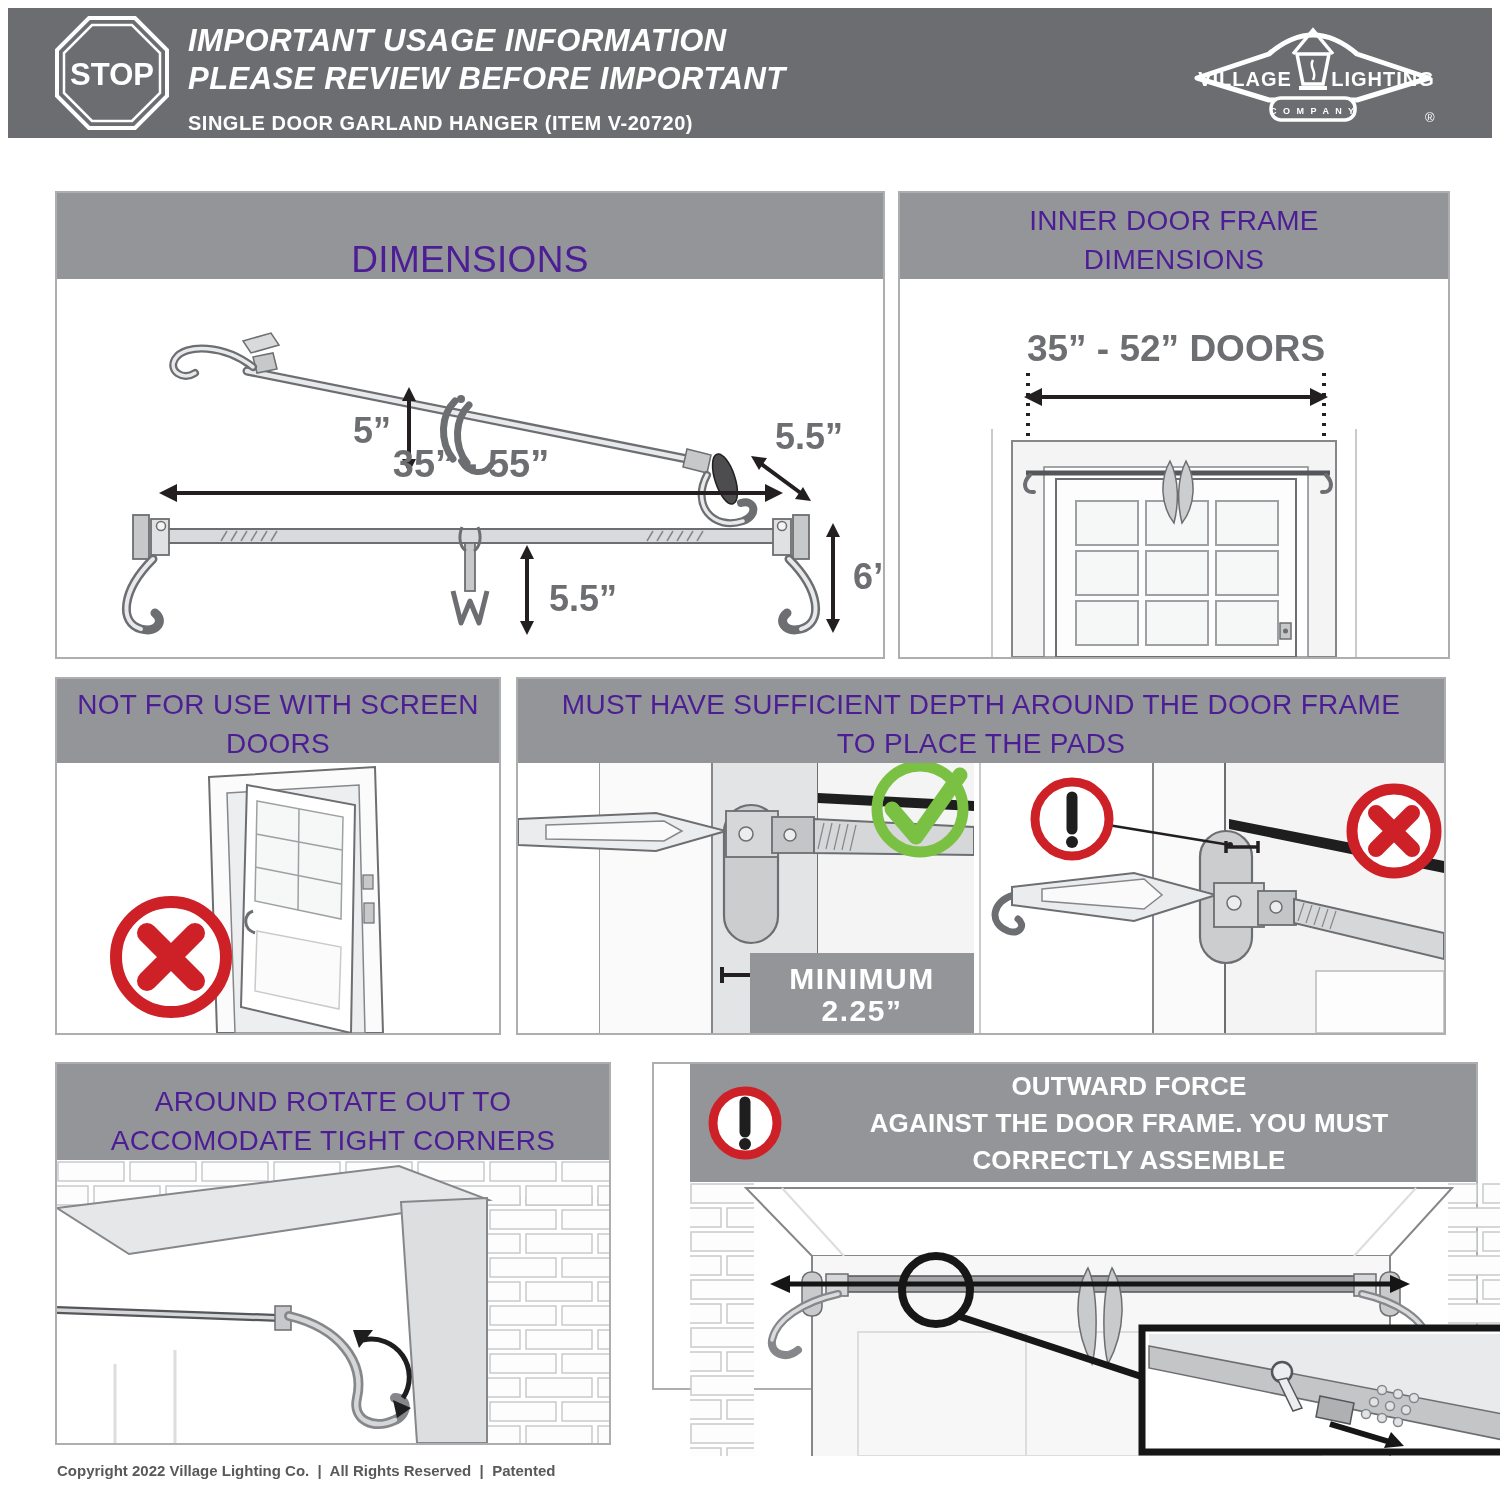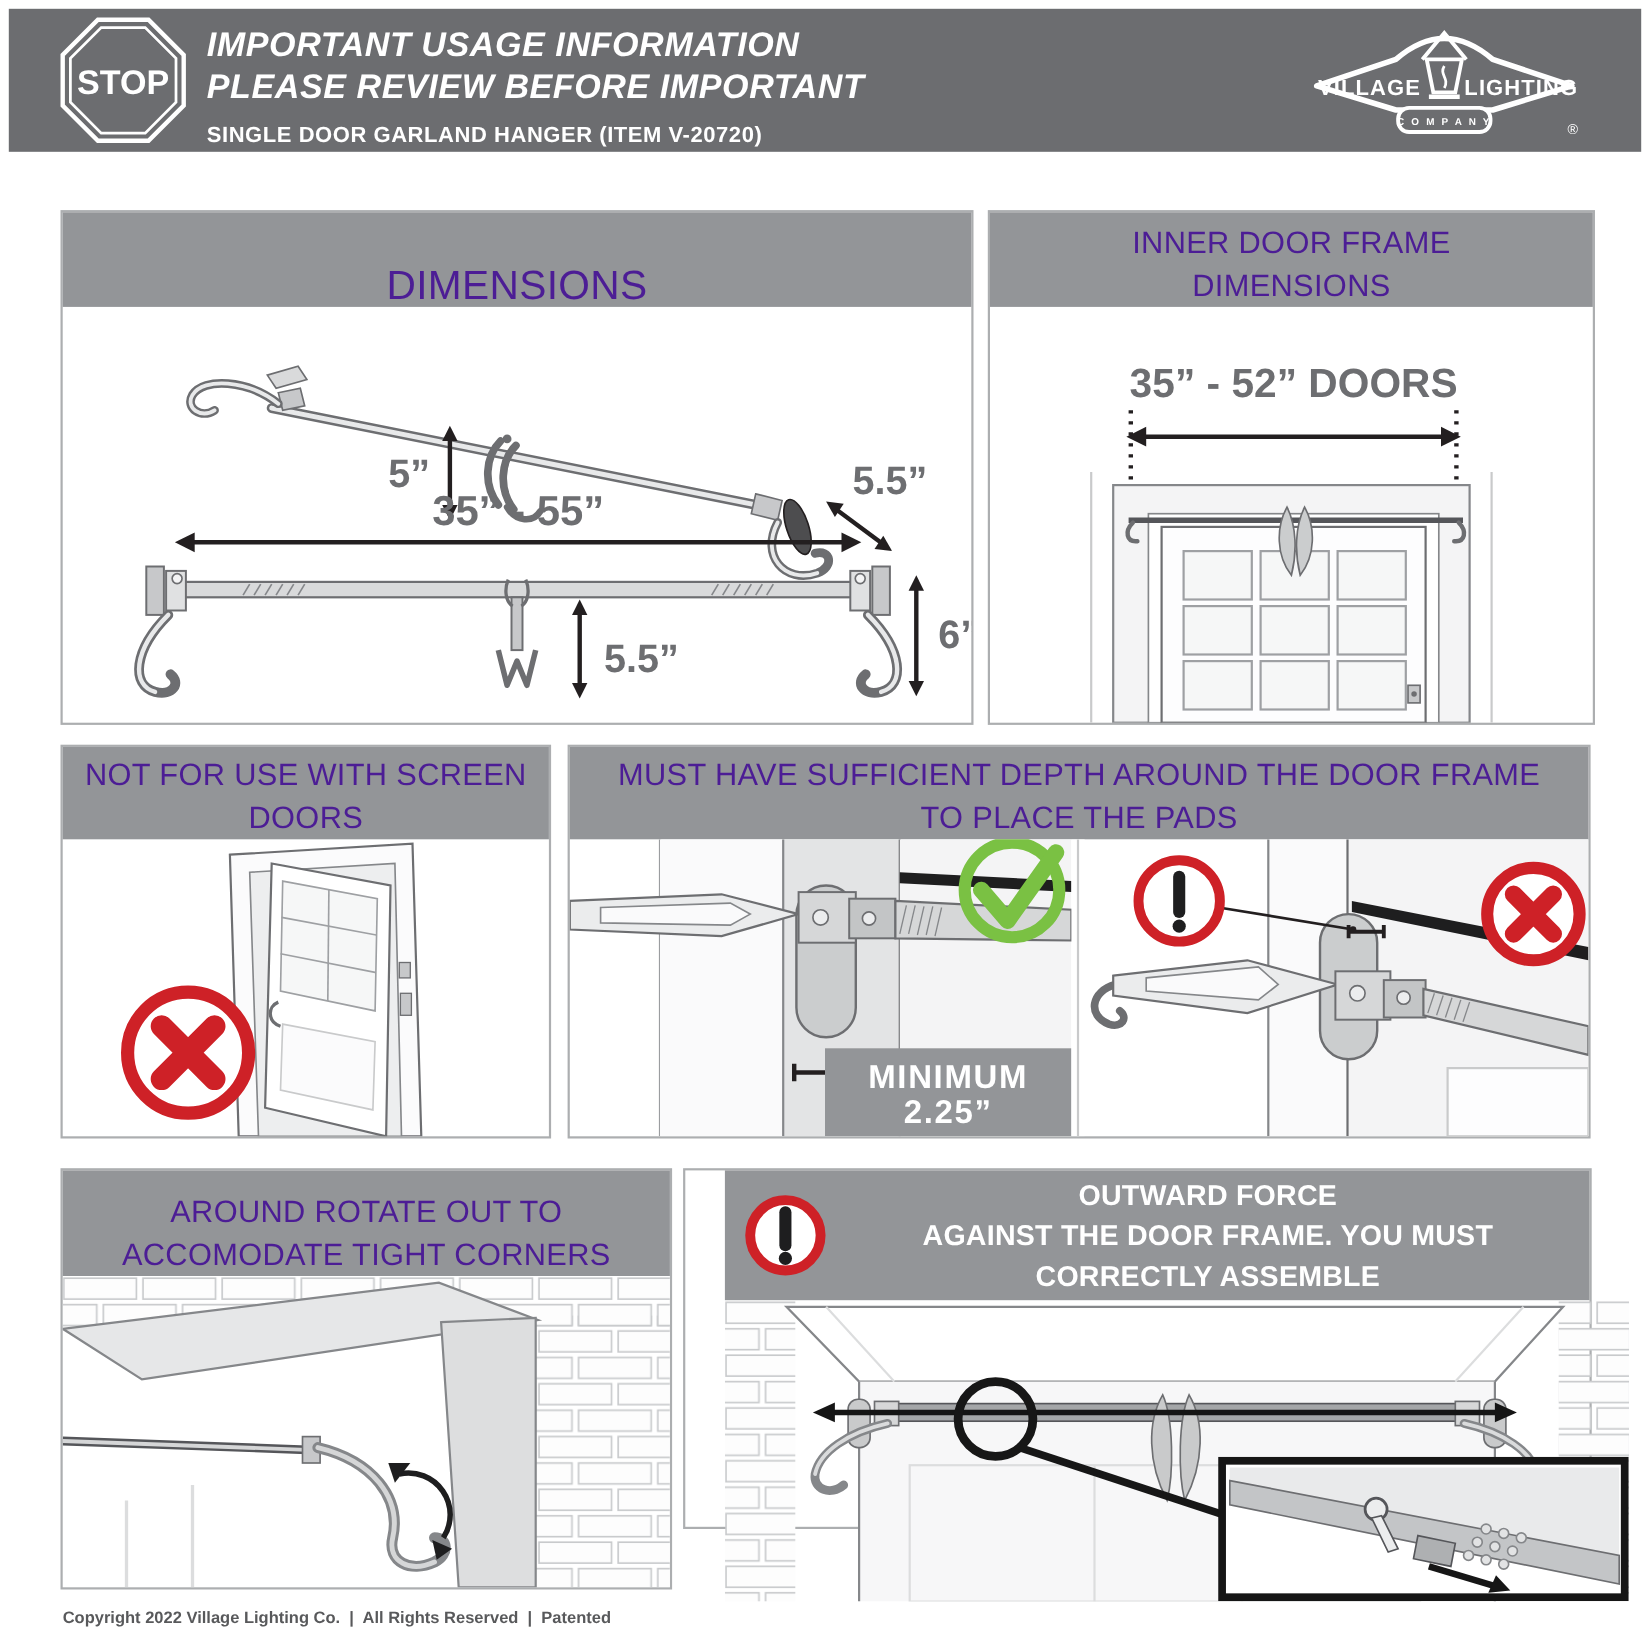--- a/index.html
+++ b/index.html
@@ -334,21 +334,21 @@
       <path d="M232,156 C282,168 308,202 300,238 C295,260 316,270 338,260" fill="none" stroke="#D5D6D7" stroke-width="4.5" stroke-linecap="round"></path>
     </g>
     <g>
       <path d="M306,180 A38,38 0 0 1 346,238" fill="none" stroke="#1E1E1F" stroke-width="5"></path>
       <polygon points="296,170 316,170 302,188" fill="#1E1E1F"></polygon>
       <polygon points="354,248 336,240 340,258" fill="#1E1E1F"></polygon>
     </g>
   </svg>
 </div>
 
-<div class="panel" style="left:621px; top:1062px; width:826px; height:328px;padding-left:36px;">
+<div class="panel" style="left:652px; top:1062px; width:826px; height:328px;padding-left:36px;">
   <div class="fr-header" style="height:118px;">
     <svg width="78" height="78" viewBox="0 0 78 78">
       <circle cx="39" cy="39" r="32" fill="#FFFFFF" stroke="#CE2127" stroke-width="9"></circle>
       <path d="M39 18 L39 48" stroke="#1E1E1F" stroke-width="11" stroke-linecap="round"></path>
       <circle cx="39" cy="60" r="6" fill="#1E1E1F"></circle>
     </svg>
     <div class="fr-text">
       <div>THIS DEVICE USES FRICTION CREATED BY OUTWARD FORCE</div>
       <div>AGAINST THE DOOR FRAME. YOU MUST CORRECTLY ASSEMBLE</div>
       <div>AND TIGHTEN THE HANGER TO INSURE TIGHT FIT.</div>

